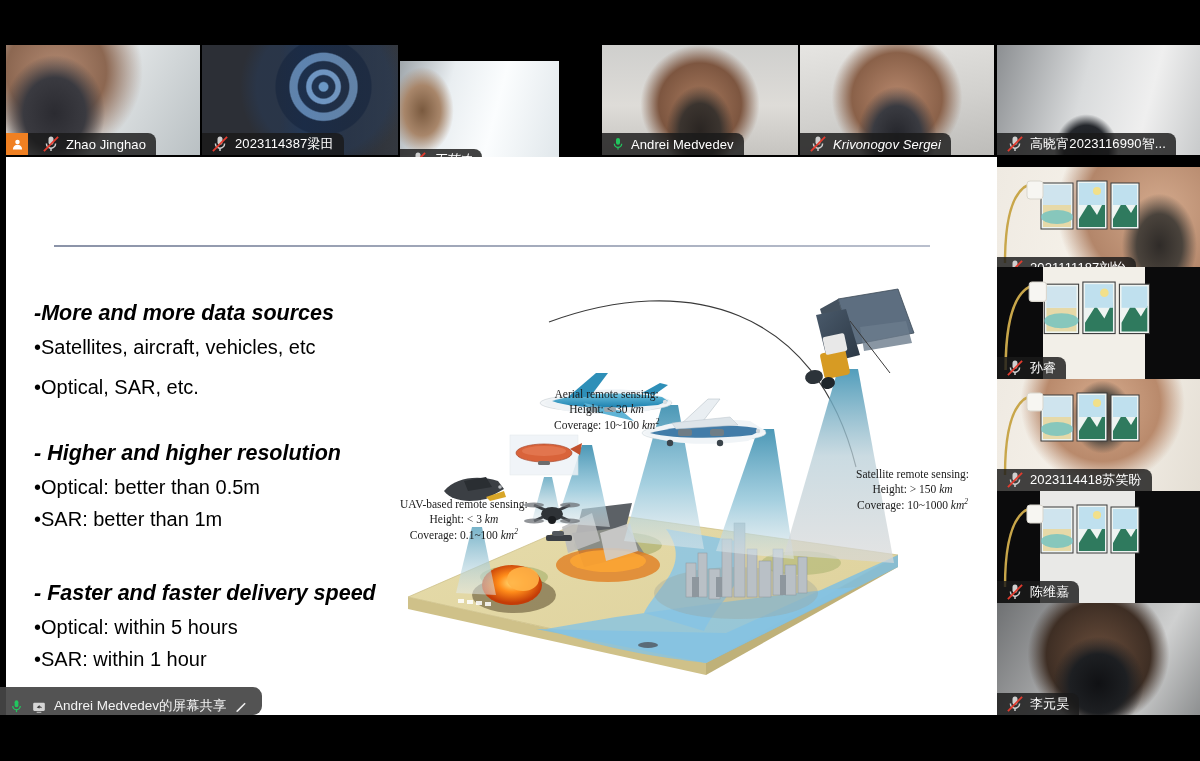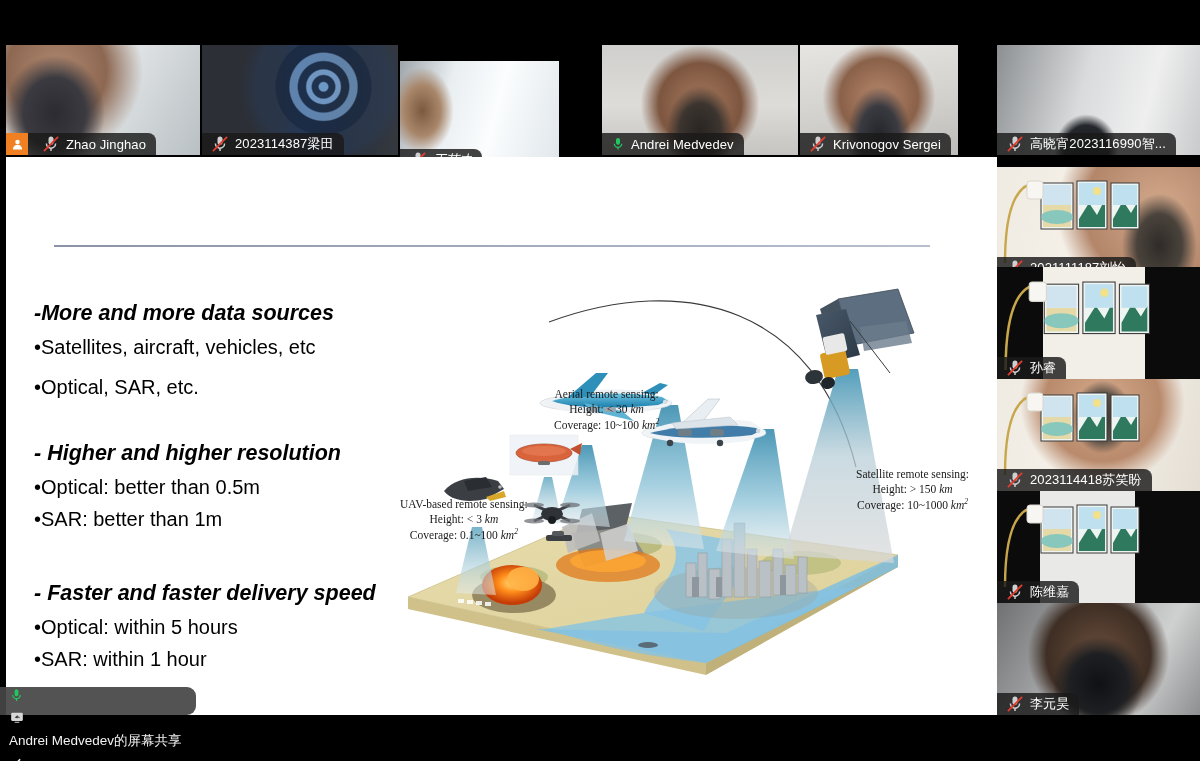--- a/index.html
+++ b/index.html
@@ -63,25 +63,25 @@
     position: absolute; font-family: "Liberation Serif", serif;
     font-size: 11.5px; color: #1a1a1a; text-align: center; line-height: 1.32;
     white-space: nowrap;
   }
   .anno em { font-style: italic; }
   .anno sup { font-size: 7.5px; vertical-align: super; font-style: italic; }
 
   
   #sharebar {
     position: absolute; left: 0; bottom: 46px;
-    display: flex; align-items: flex-start; gap: 7px;
+    display: flex; align-items: flex-end; gap: 7px;
     height: 28px; padding: 0 14px 0 9px;
     background: rgba(70,70,70,0.93);
     border-top-right-radius: 9px; border-bottom-right-radius: 9px;
-    color: #f2f2f2; font-size: 13.5px; white-space: nowrap; z-index: 40; flex-direction: column;
+    color: #f2f2f2; font-size: 13.5px; white-space: nowrap; z-index: 40;
   }
   #sharebar svg { flex: none; }
 </style>
 </head>
 <body>
 
 <div id="app">
 
   <div id="filmstrip">
       <div class="tile" style="left: 6px; top: 0px; width: 194px; height: 110px;">
@@ -130,21 +130,21 @@
         <div class="vid" style="background:radial-gradient(ellipse 26% 62% at 50% 78%, #2a2522 0%, #3b342f 40%, rgba(0,0,0,0) 66%),radial-gradient(circle at 50% 54%, #a87a5e 0%, #7d5640 36%, rgba(0,0,0,0) 52%),linear-gradient(180deg,#cfcfcd 0%,#dedcd8 55%,#c6c4c0 100%);"></div>
         <div class="namebar">
           <svg class="micon" viewBox="0 0 24 24">
     <rect x="9" y="3" width="6" height="10" rx="3" fill="#22c55e"></rect>
     <path d="M6.5 11.5a5.5 5.5 0 0 0 11 0" fill="none" stroke="#22c55e" stroke-width="1.9"></path>
     <rect x="11.1" y="17" width="1.8" height="3.4" fill="#22c55e"></rect>
   </svg>
           <span class="nm">Andrei Medvedev</span>
         </div>
       </div>
-      <div class="tile" style="left: 800px; top: 0px; width: 158px; height: 110px;">
+      <div class="tile" style="left: 800px; top: 0px; width: 194px; height: 110px; font-style: italic;">
         <div class="vid" style="background:radial-gradient(ellipse 30% 68% at 50% 84%, #23242a 0%, #3a3b41 42%, rgba(0,0,0,0) 68%),radial-gradient(circle at 50% 48%, #b6876c 0%, #8a6149 40%, rgba(0,0,0,0) 58%),linear-gradient(170deg,#e6e5e2 0%,#d2d1ce 55%,#bdbcb9 100%);"></div>
         <div class="namebar">
           <svg class="micmuted" viewBox="0 0 24 24">
     <rect x="9" y="3" width="6" height="10" rx="3" fill="#cfcfcf"></rect>
     <path d="M6.5 11.5a5.5 5.5 0 0 0 11 0" fill="none" stroke="#cfcfcf" stroke-width="1.8"></path>
     <rect x="11.1" y="17" width="1.8" height="3.4" fill="#cfcfcf"></rect>
     <line x1="3.5" y1="20.5" x2="20.5" y2="3.5" stroke="#e23b2e" stroke-width="2.2"></line>
   </svg>
           <span class="nm">Krivonogov Sergei</span>
         </div>

